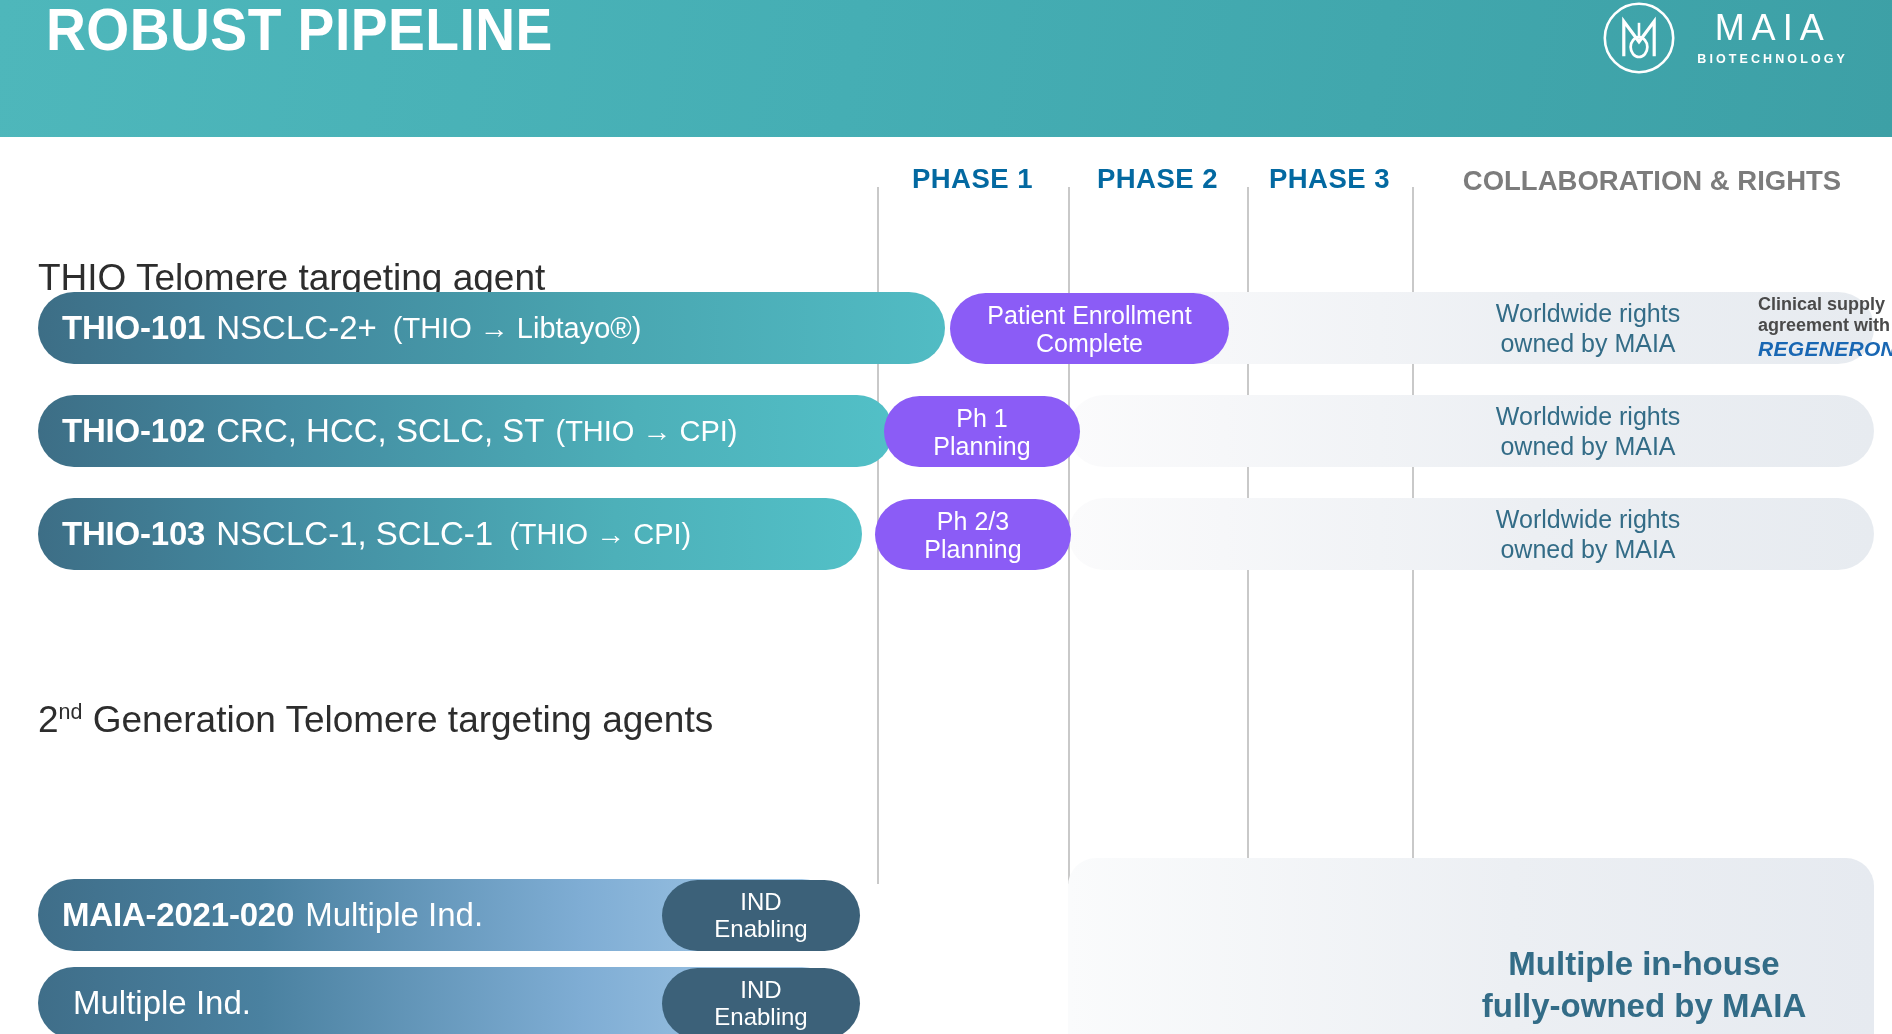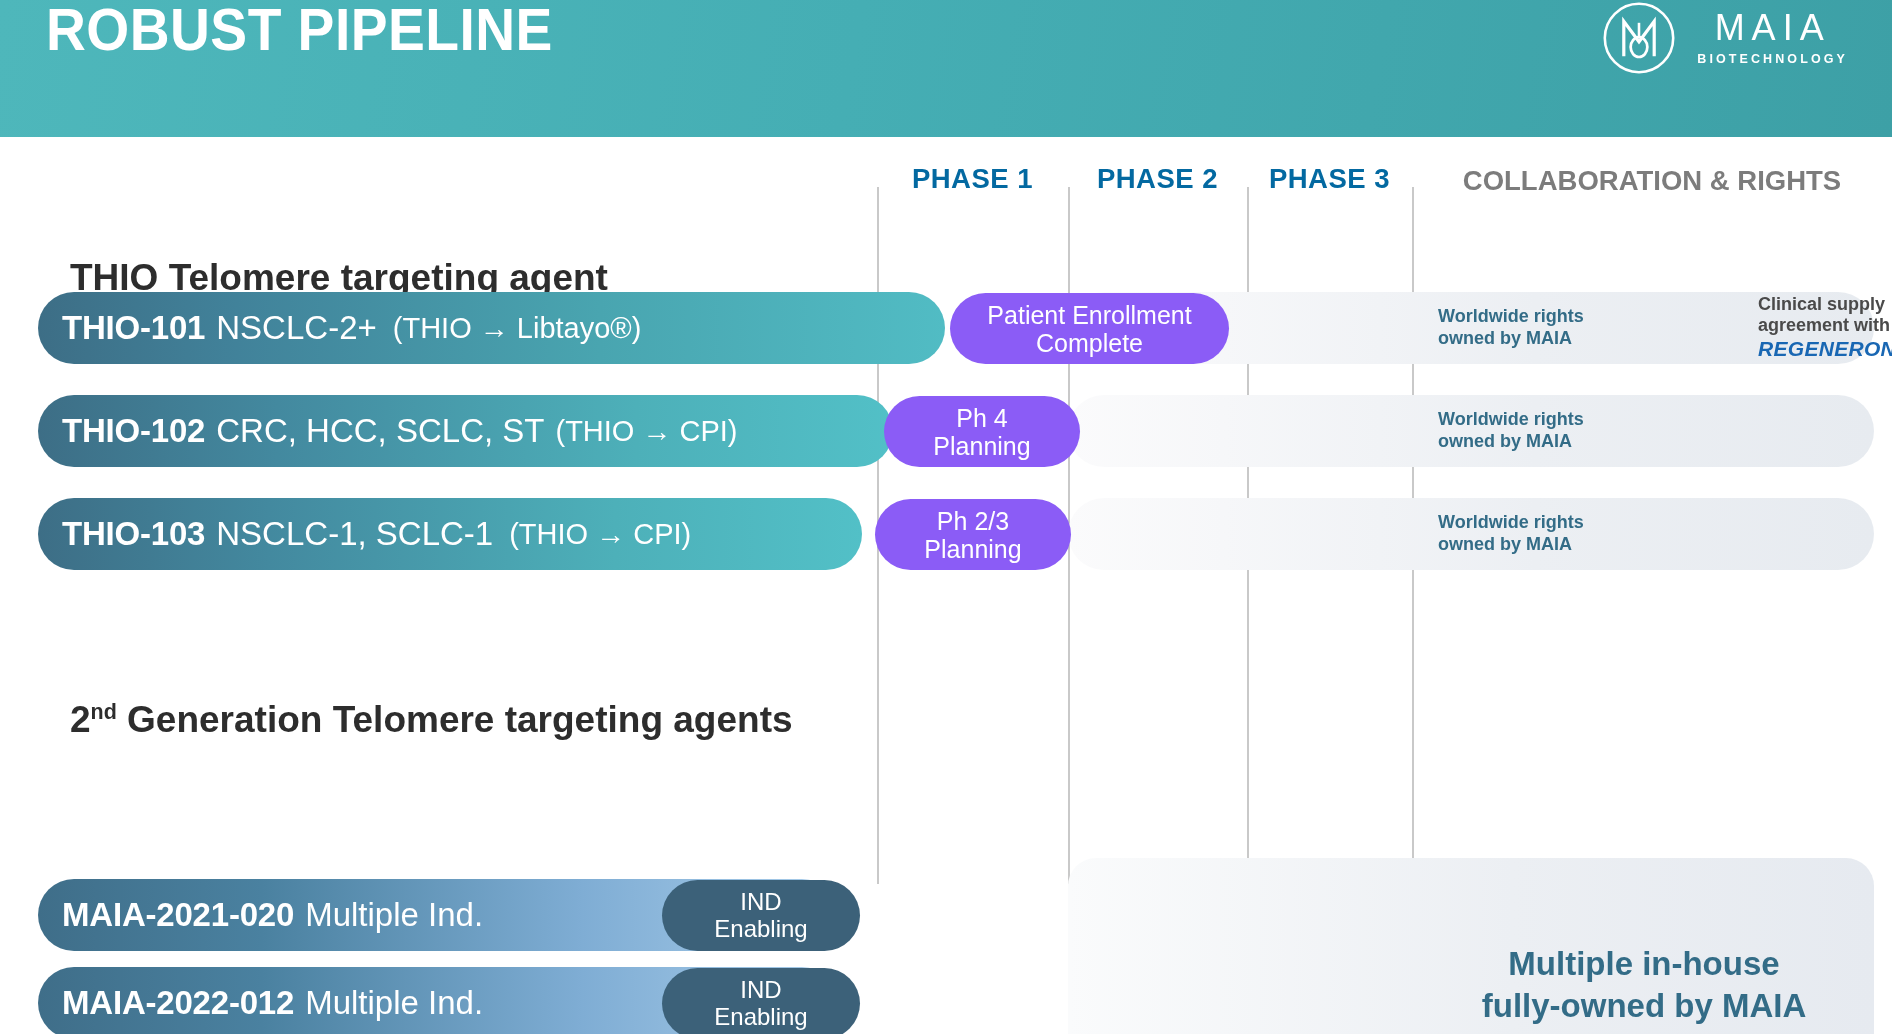--- a/index.html
+++ b/index.html
@@ -58,39 +58,39 @@
   .ph3 { left:1247px; width:165px; }
   .ph-col {
     position:absolute; top:26px; left:1412px; width:480px;
     color:#7c7c7c; font-size:27.5px; font-weight:bold; line-height:1.32;
     text-align:center;
   }
 
   
   .sec-title {
     position:absolute; left:38px;
-    color:#2d2d2d; font-size:37px; font-weight:bold; white-space:nowrap;margin-left:32px;
+    color:#2d2d2d; font-size:37px; font-weight:normal; white-space:nowrap;
   }
   .sec-title sup { font-size:0.58em; vertical-align:super; }
   .sec-1 { top:120px; }
   .sec-2 { top:562px; }
 
   
   .row { position:absolute; left:0; height:72px; }
 
   
   .rights {
     position:absolute; left:1068px; height:72px; width:806px;
     border-radius:36px;
     background:linear-gradient(90deg,#fbfbfc 0%,#eceff3 58%,#e7ebf0 100%);
     display:flex; align-items:center;
   }
   .rights-text {
     position:absolute; left:370px; width:300px;
-    color:#336c87; font-size:18px; font-weight:bold; line-height:1.22;
+    color:#336c87; font-size:25px; font-weight:normal; line-height:1.22;text-align:center;
   }
   .rights-note {
     position:absolute; left:690px; width:180px;
     color:#4a4a4a; font-size:18px; font-weight:600; line-height:1.16; text-align:left;
   }
   .rights-note .regeneron {
     display:block; color:#1967b3; font-style:italic; font-weight:bold;
     font-size:21px; letter-spacing:0.3px; margin-top:1px;
   }
 
@@ -206,21 +206,21 @@
       </div>
 
       <div class="bar bar-teal2" style="width:855px;">
         <span class="code">THIO-102</span>
         <span class="ind">CRC, HCC, SCLC, ST</span>
         <span class="combo tight">(THIO → CPI)</span>
       </div>
 
       <div class="milestone" style="left:884px; top:1px; width:196px; height:71px;">
         <span class="ms-txt">
-          <span>Ph 4</span><br>
+          <span>Ph 1</span><br>
           <span>Planning</span>
         </span>
       </div>
     </div>
 
     <div class="row" style="top:361px;">
       <div class="rights" style="top:0;">
         <div class="rights-text">
           <span>Worldwide rights</span><br>
           <span>owned by MAIA</span>
@@ -259,21 +259,20 @@
       <div class="milestone milestone-dark" style="left:662px; top:1px; width:198px; height:71px;">
         <span class="ms-txt ms-txt-sm">
           <span>IND</span><br>
           <span>Enabling</span>
         </span>
       </div>
     </div>
 
     <div class="row" style="top:830px;">
       <div class="bar bar-blue" style="width:800px;">
-        <span class="code">MAIA-2022-012</span>
         <span class="ind">Multiple Ind.</span>
       </div>
       <div class="milestone milestone-dark" style="left:662px; top:1px; width:198px; height:71px;">
         <span class="ms-txt ms-txt-sm">
           <span>IND</span><br>
           <span>Enabling</span>
         </span>
       </div>
     </div>
 

